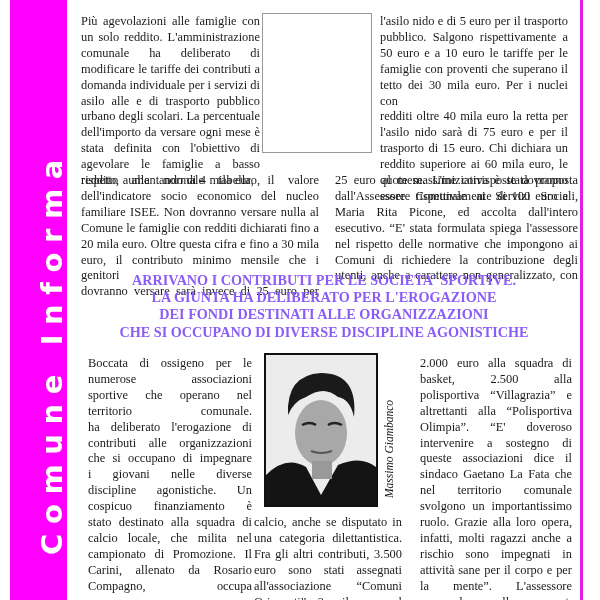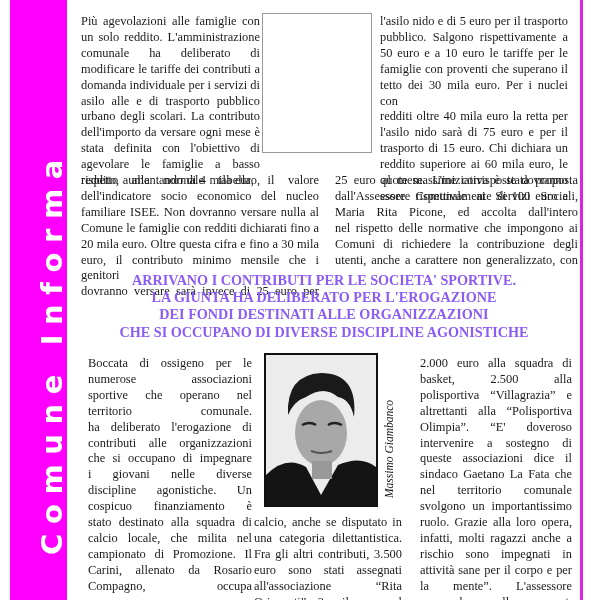--- a/index.html
+++ b/index.html
@@ -59,21 +59,21 @@
 </div>
 <div class="right-rule"></div>
 
 <div class="col" id="a1-left" style="left:77px; top:10px; width:179px;">
     <span class="justify-line">Più agevolazioni alle famiglie con</span>
     <span class="justify-line">un solo reddito. L'amministrazione</span>
     <span class="justify-line">comunale ha deliberato di</span>
     <span class="justify-line">modificare le tariffe dei contributi a</span>
     <span class="justify-line">domanda individuale per i servizi di</span>
     <span class="justify-line">asilo alle e di trasporto pubblico</span>
-    <span class="justify-line">urbano degli scolari. La contributo</span>
+    <span class="justify-line">urbano degli scolari. La percentuale</span>
     <span class="justify-line">dell'importo da versare ogni mese è</span>
     <span class="justify-line">stata definita con l'obiettivo di</span>
     <span class="justify-line">agevolare le famiglie a basso</span>
     <span class="justify-line">reddito, aumentando di 4 mila euro,</span>
   </div>
 <div class="img-placeholder"></div>
 <div class="col" id="a1-right" style="left:376px; top:10px; width:188px;">
     <span class="justify-line">l'asilo nido e di 5 euro per il trasporto</span>
     <span class="justify-line">pubblico. Salgono rispettivamente a</span>
     <span class="justify-line">50 euro e a 10 euro le tariffe per le</span>
@@ -92,20 +92,21 @@
     <span class="justify-line">familiare ISEE. Non dovranno versare nulla al</span>
     <span class="justify-line">Comune le famiglie con redditi dichiarati fino a</span>
     <span class="justify-line">20 mila euro. Oltre questa cifra e fino a 30 mila</span>
     <span class="justify-line">euro, il contributo minimo mensile che i genitori</span>
     <span class="justify-line">dovranno versare sarà invece di 25 euro per</span>
   </div>
 <div class="col" id="a1-lower-right" style="left:331px; top:169px; width:243px;">
     <span class="justify-line">25 euro al mese. L'iniziativa è stata proposta</span>
     <span class="justify-line">dall'Assessore Comunale ai Servizi Sociali,</span>
     <span class="justify-line">Maria Rita Picone, ed accolta dall'intero</span>
+    <span class="justify-line">esecutivo. “E' stata formulata  spiega l'assessore</span>
     <span class="justify-line">nel rispetto delle normative che impongono ai</span>
     <span class="justify-line">Comuni di richiedere la contribuzione degli</span>
     <span class="justify-line">utenti, anche a carattere non generalizzato, con</span>
   </div>
 
 <div class="heading" id="a2-heading">
     <span>ARRIVANO I CONTRIBUTI PER LE SOCIETA' SPORTIVE.</span>
     <span>LA GIUNTA HA DELIBERATO PER L'EROGAZIONE</span>
     <span>DEI FONDI DESTINATI ALLE ORGANIZZAZIONI</span>
     <span>CHE SI OCCUPANO DI DIVERSE DISCIPLINE AGONISTICHE</span>
@@ -139,21 +140,21 @@
     <path d="M45 96 Q55 100 66 96" stroke="#555" stroke-width="2" fill="none"></path>
     <rect x="46" y="106" width="20" height="18" fill="#999"></rect>
   </svg>
 </div>
 <div class="photo-caption">Massimo Giambanco</div>
 <div class="col" id="a2-c2" style="left:250px; top:511px; width:148px;">
     <span class="justify-line">calcio, anche se disputato in</span>
     <span class="justify-line">una categoria dilettantistica.</span>
     <span class="justify-line">Fra gli altri contributi, 3.500</span>
     <span class="justify-line">euro sono stati assegnati</span>
-    <span class="justify-line">all'associazione “Rita</span>
+    <span class="justify-line">all'associazione “Comuni</span>
     <span class="justify-line">Orizzonti”, 3 mila euro al</span>
   </div>
 <div class="col" id="a2-c3" style="left:416px; top:352px; width:152px;">
     <span class="justify-line">2.000 euro alla squadra di</span>
     <span class="justify-line">basket, 2.500 alla</span>
     <span class="justify-line">polisportiva “Villagrazia” e</span>
     <span class="justify-line">altrettanti alla “Polisportiva</span>
     <span class="justify-line">Olimpia”. “E' doveroso</span>
     <span class="justify-line">intervenire a sostegno di</span>
     <span class="justify-line">queste associazioni  dice il</span>

